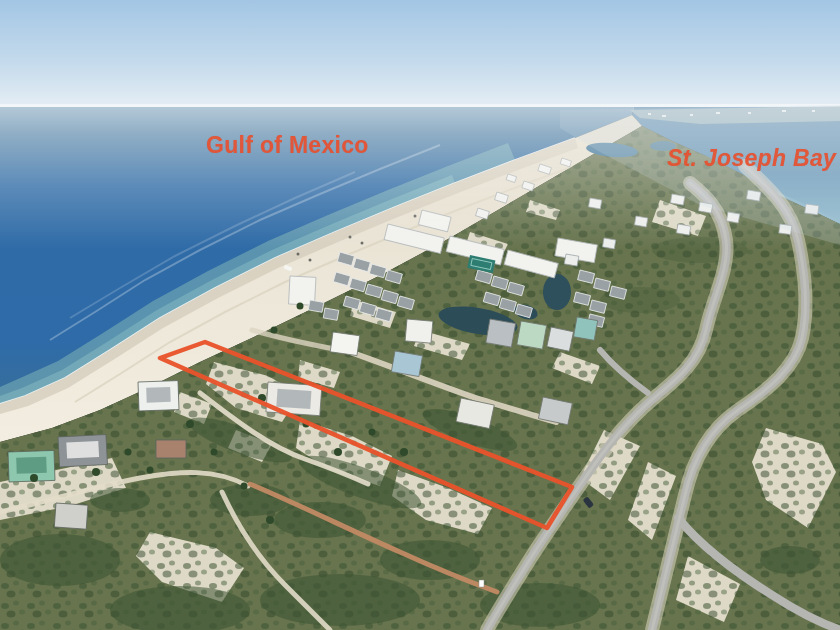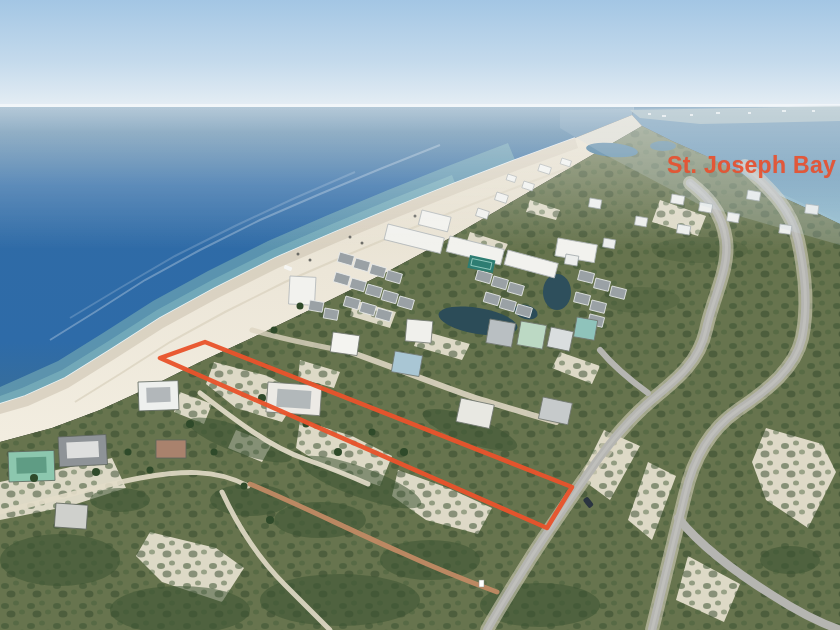--- a/index.html
+++ b/index.html
@@ -13,21 +13,21 @@
     font-weight:700;
     font-size:23px;
     letter-spacing:.3px;
     color:var(--label-color,#e8512f);
     opacity:.93;
     white-space:nowrap;
     text-shadow:0 0 1px rgba(180,40,20,.25);
     user-select:none;
   }
   .label-gulf{left:206px;top:132px;}
-  .label-bay{left:667px;top:152px;}
+  .label-bay{left:667px;top:145px;font-style:italic;}
 </style>
 </head>
 <body>
 
 <div class="stage">
 <svg width="840" height="630" viewBox="0 0 840 630">
   <defs>
     <linearGradient id="skyGrad" x1="0" y1="0" x2="0" y2="1">
       <stop offset="0%" stop-color="#a3c6e4"></stop>
       <stop offset="55%" stop-color="#c4daec"></stop>
@@ -293,14 +293,15 @@
 
   <rect x="585" y="497" width="6" height="11" rx="2" transform="rotate(-38 588 502)" fill="#2a3440"></rect>
   <rect x="479" y="580" width="5" height="7" fill="#ffffff" stroke="#8a8a84" stroke-width="0.5"></rect>
 
   <rect x="0" y="104" width="840" height="146" fill="url(#hazeGrad)" pointer-events="none"></rect>
   <path fill="#cddbe4" opacity="0.22" pointer-events="none" d="M560,110 L840,105 840,245 700,205 600,152 560,128 Z"></path>
 
   <polygon points="205,342 572,487 547,528 160,358" fill="none" style="stroke:var(--outline-color,#e8532c)" stroke-width="4.5" stroke-linejoin="round" opacity="0.96"></polygon>
 </svg>
 
+  <div class="photo-label label-gulf">Gulf of Mexico</div>
   <div class="photo-label label-bay">St. Joseph Bay</div>
 </div>
 
 </body></html>

